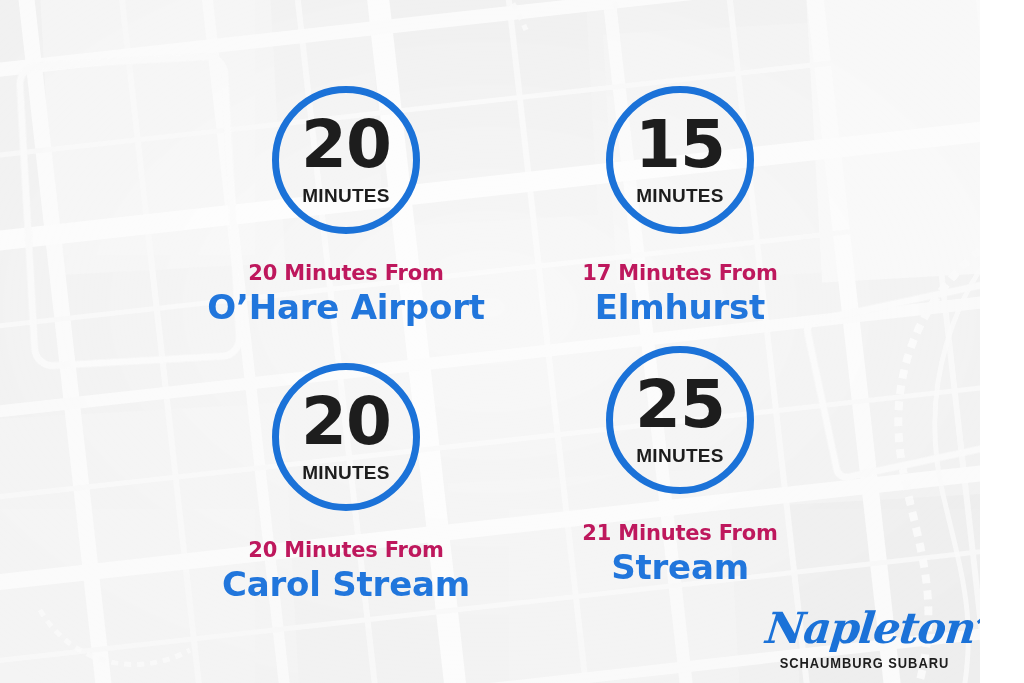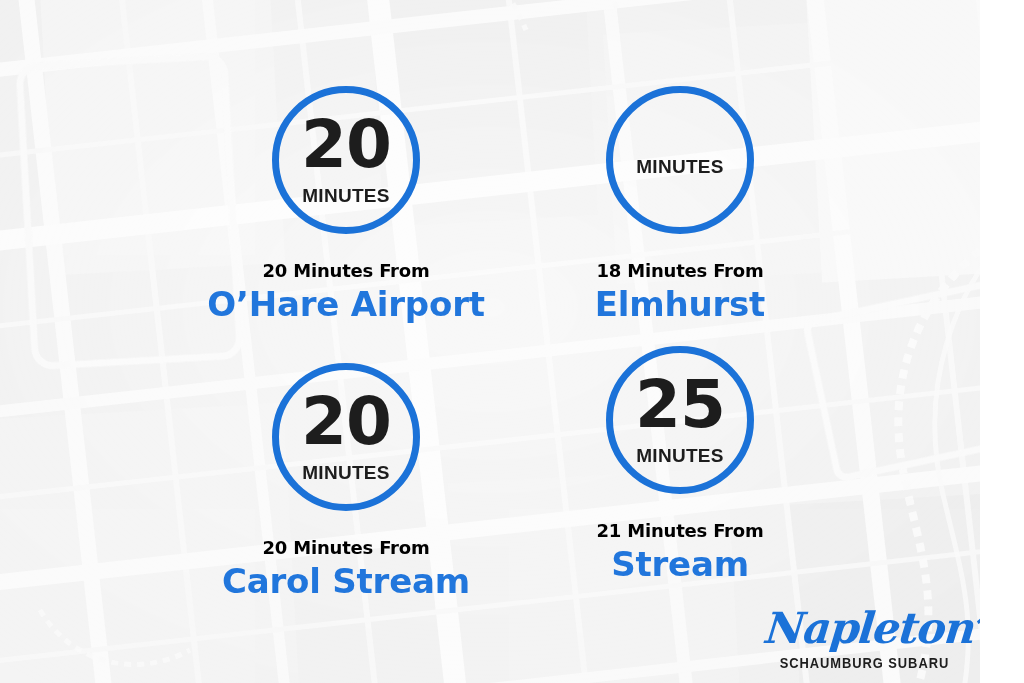--- a/index.html
+++ b/index.html
@@ -98,24 +98,24 @@
     color: #1d1d1d;
     margin-top: 12px;
   }
 
   .caption {
     margin-top: 26px;
   }
   .caption-line1 {
     font-family: "DejaVu Sans", sans-serif;
     font-weight: 700;
-    font-size: 18px;
+    font-size: 21px;
     line-height: 1.25;
     letter-spacing: -0.2px;
-    color: #000000;
+    color: #be185d;
   }
   .caption-line2 {
     font-family: "DejaVu Sans", sans-serif;
     font-weight: 700;
     font-size: 34px;
     line-height: 1.25;
     letter-spacing: -0.2px;
     color: #2176dc;
   }
 
@@ -235,25 +235,26 @@
       <div class="caption">
         <div class="caption-line1">20 Minutes From</div>
         <div class="caption-line2">O’Hare Airport</div>
       </div>
     </div>
 
     <div class="cell cell-1">
       <div class="badge">
         <div class="badge-ring"></div>
         <div class="badge-inner">
-          <div class="badge-unit">MINUTES</div>
-        </div>
-      </div>
-      <div class="caption">
-        <div class="caption-line1">18 Minutes From</div>
+          <div class="badge-number">15</div>
+          <div class="badge-unit">MINUTES</div>
+        </div>
+      </div>
+      <div class="caption">
+        <div class="caption-line1">17 Minutes From</div>
         <div class="caption-line2">Elmhurst</div>
       </div>
     </div>
 
     <div class="cell cell-2">
       <div class="badge">
         <div class="badge-ring"></div>
         <div class="badge-inner">
           <div class="badge-number">20</div>
           <div class="badge-unit">MINUTES</div>

